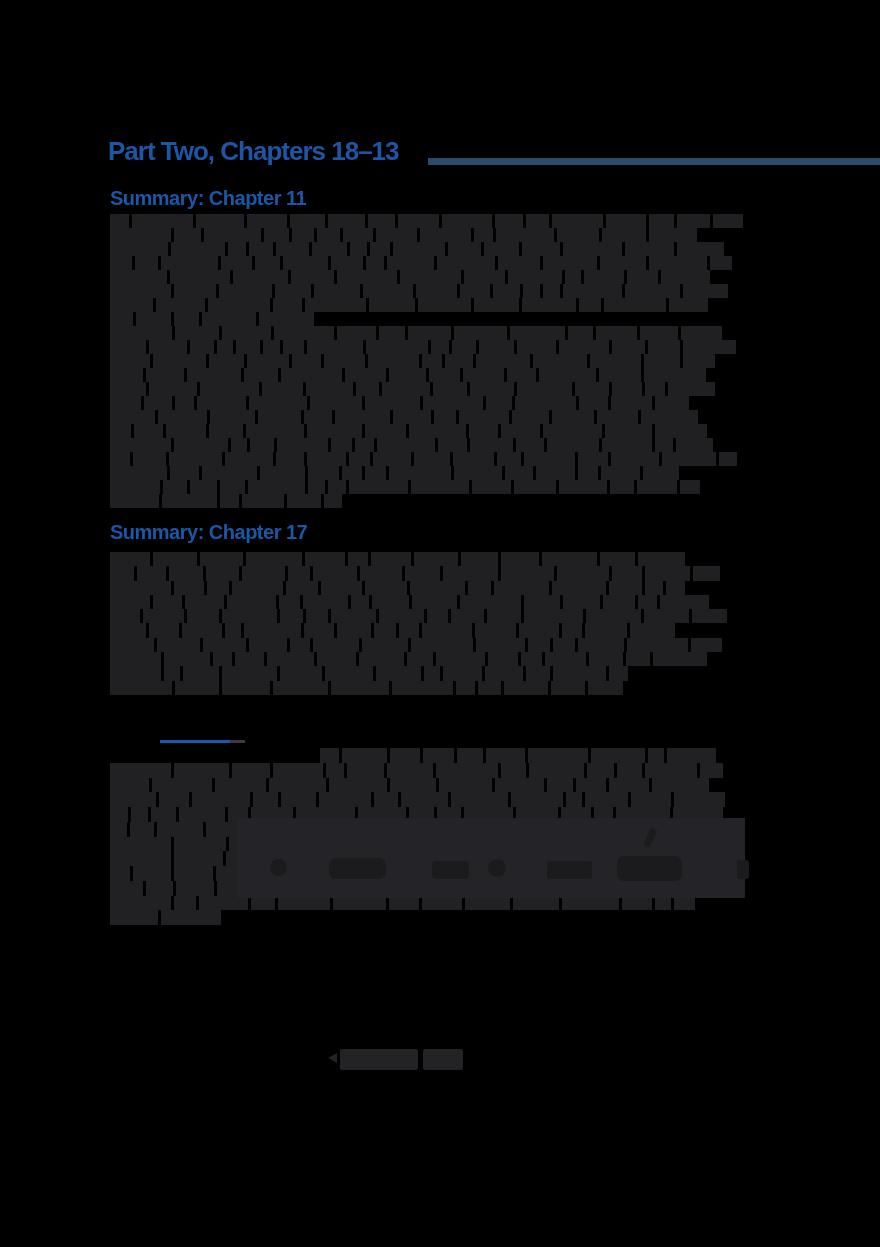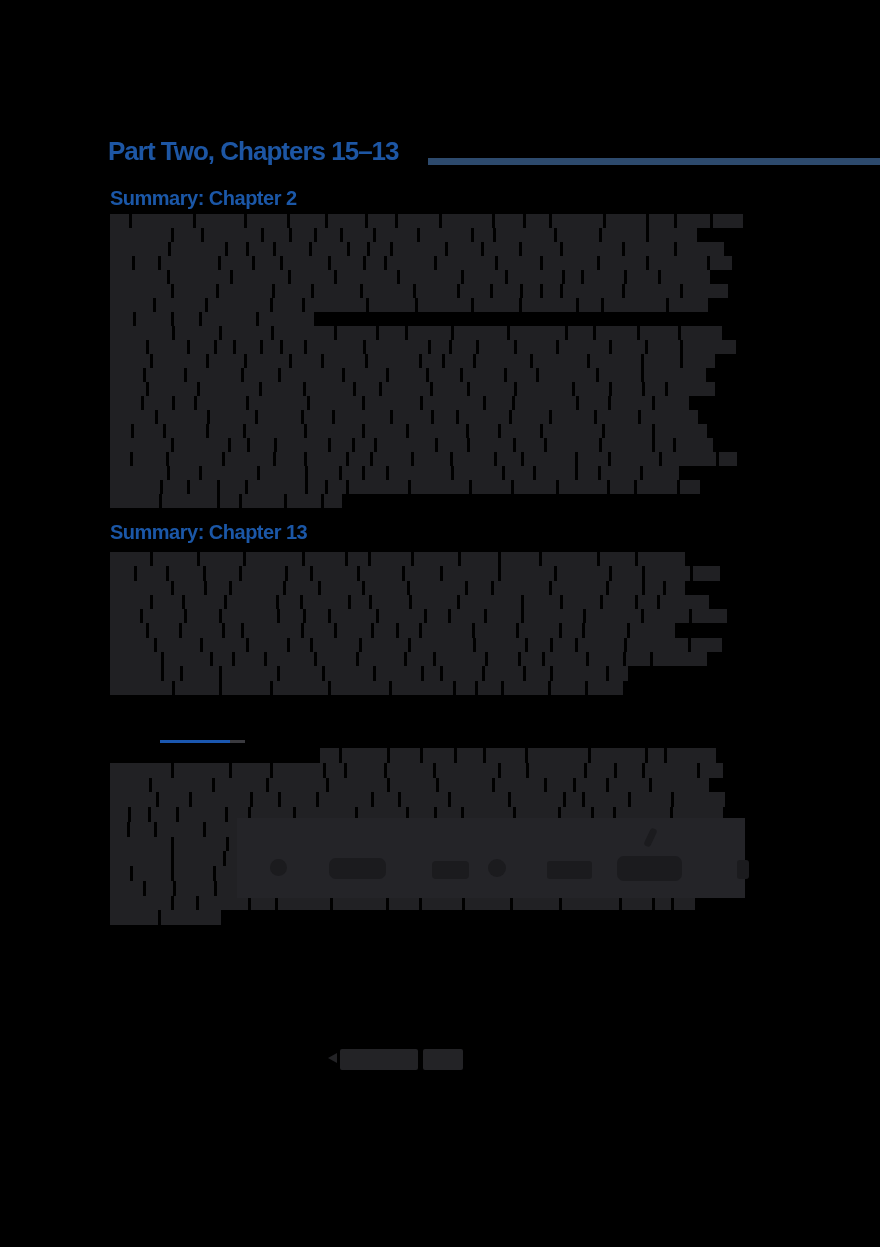--- a/index.html
+++ b/index.html
@@ -26,24 +26,24 @@
        border-right:9px solid #232326;}
   .nav-bar{position:absolute;top:3px;height:21px;background:#232326;border-radius:2px;}
   .nav-bar.b1{left:14px;width:78px;}
   .nav-bar.b2{left:97px;width:40px;}
 </style>
 </head>
 <body style="background: rgb(0, 0, 0);">
 
 <div class="page">
 
-  <h1 class="page-title">Part Two, Chapters 15–13</h1>
+  <h1 class="page-title">Part Two, Chapters 18–13</h1>
   <div class="title-rule"></div>
 
-  <h2 class="sec-heading" id="h-sec0">Summary: Chapter 2</h2>
+  <h2 class="sec-heading" id="h-sec0">Summary: Chapter 11</h2>
   <div class="blob" style="left: 110px; top: 214px; width: 635px; height: 294px;">
       <div class="rrow" style="height: 14px; margin-left: 0px; width: 635px;">
         <span style="width: 18.8501px; background: rgb(32, 32, 35);"></span>
         <span style="width: 60.9378px; background: rgb(32, 32, 35);"></span>
         <span style="width: 48.1553px; background: rgb(32, 32, 35);"></span>
         <span style="width: 39.9865px; background: rgb(32, 32, 35);"></span>
         <span style="width: 34.654px; background: rgb(32, 32, 35);"></span>
         <span style="width: 37.4467px; background: rgb(32, 32, 35);"></span>
         <span style="width: 27.0366px; background: rgb(32, 32, 35);"></span>
         <span style="width: 41.453px; background: rgb(32, 32, 35);"></span>
@@ -354,21 +354,21 @@
       <div class="rrow" style="height: 14px; margin-left: 0px; width: 285.75px;">
         <span style="width: 49.1888px; background: rgb(32, 32, 35);"></span>
         <span style="width: 54.8791px; background: rgb(32, 32, 35);"></span>
         <span style="width: 19.2085px; background: rgb(32, 32, 35);"></span>
         <span style="width: 42.228px; background: rgb(32, 32, 35);"></span>
         <span style="width: 33.0384px; background: rgb(32, 32, 35);"></span>
         <span style="width: 18.5664px; background: rgb(32, 32, 35);"></span>
       </div>
     </div>
 
-  <h2 class="sec-heading" id="h-sec1">Summary: Chapter 13</h2>
+  <h2 class="sec-heading" id="h-sec1">Summary: Chapter 17</h2>
   <div class="blob" style="left: 110px; top: 552px; width: 633px; height: 143px;">
       <div class="rrow" style="height: 14.3px; margin-left: 0px; width: 633px;">
         <span style="width: 40.3775px; background: rgb(32, 32, 35);"></span>
         <span style="width: 43.9735px; background: rgb(32, 32, 35);"></span>
         <span style="width: 43.1473px; background: rgb(32, 32, 35);"></span>
         <span style="width: 55.1357px; background: rgb(32, 32, 35);"></span>
         <span style="width: 40.749px; background: rgb(32, 32, 35);"></span>
         <span style="width: 19.6812px; background: rgb(32, 32, 35);"></span>
         <span style="width: 40.4033px; background: rgb(32, 32, 35);"></span>
         <span style="width: 43.9559px; background: rgb(32, 32, 35);"></span>

